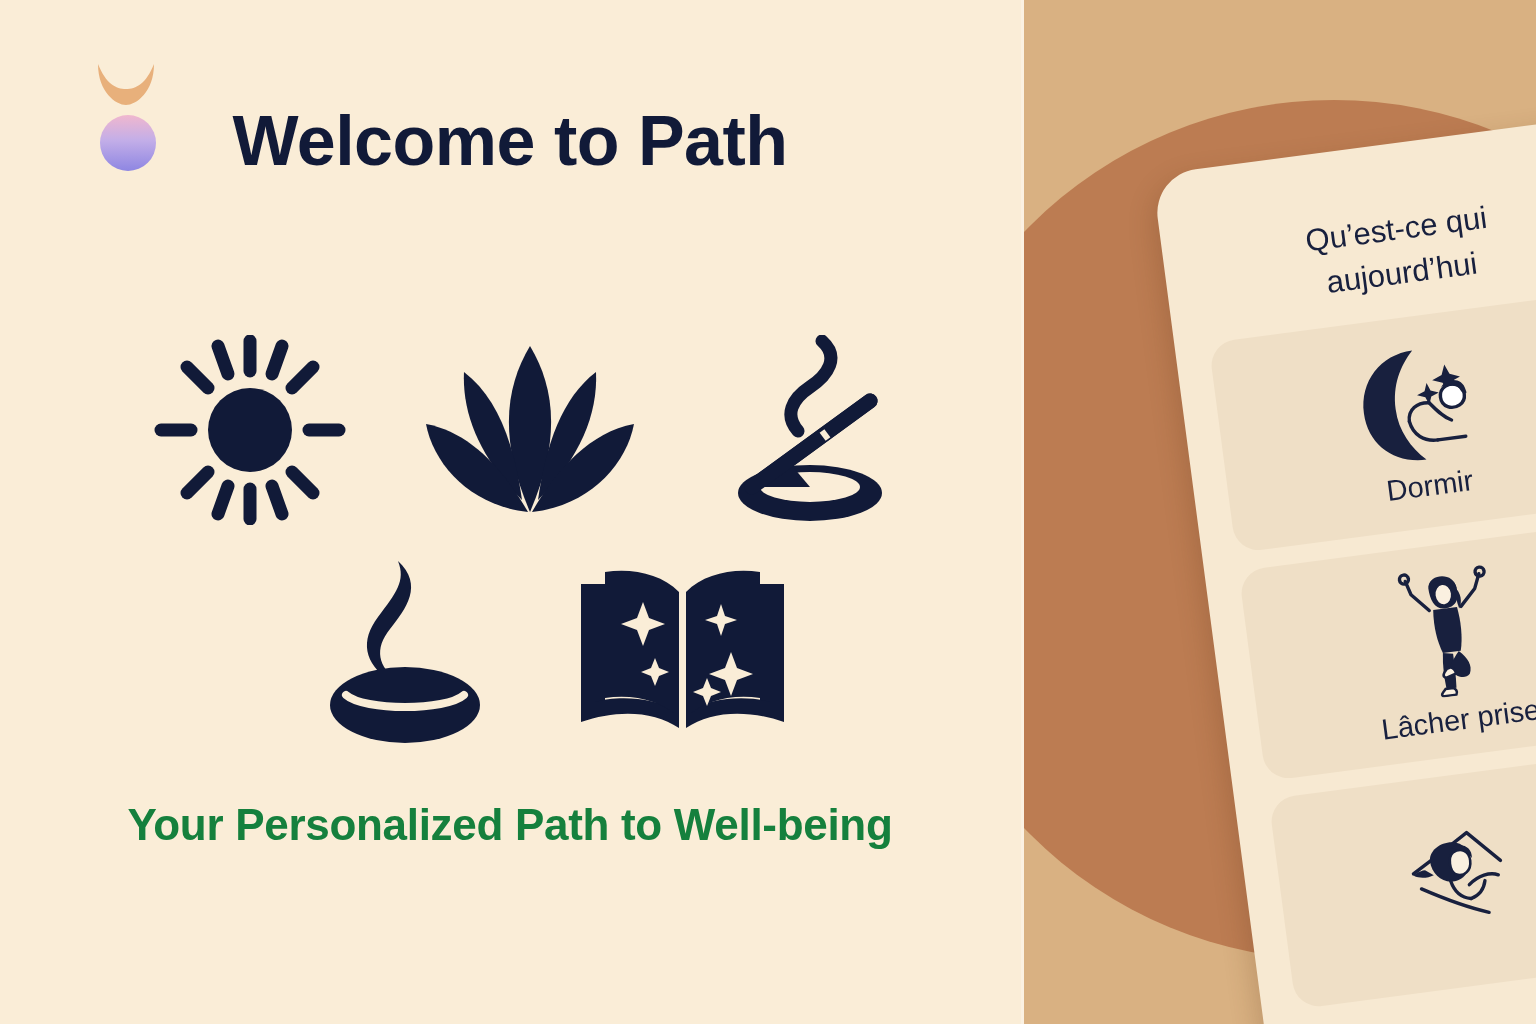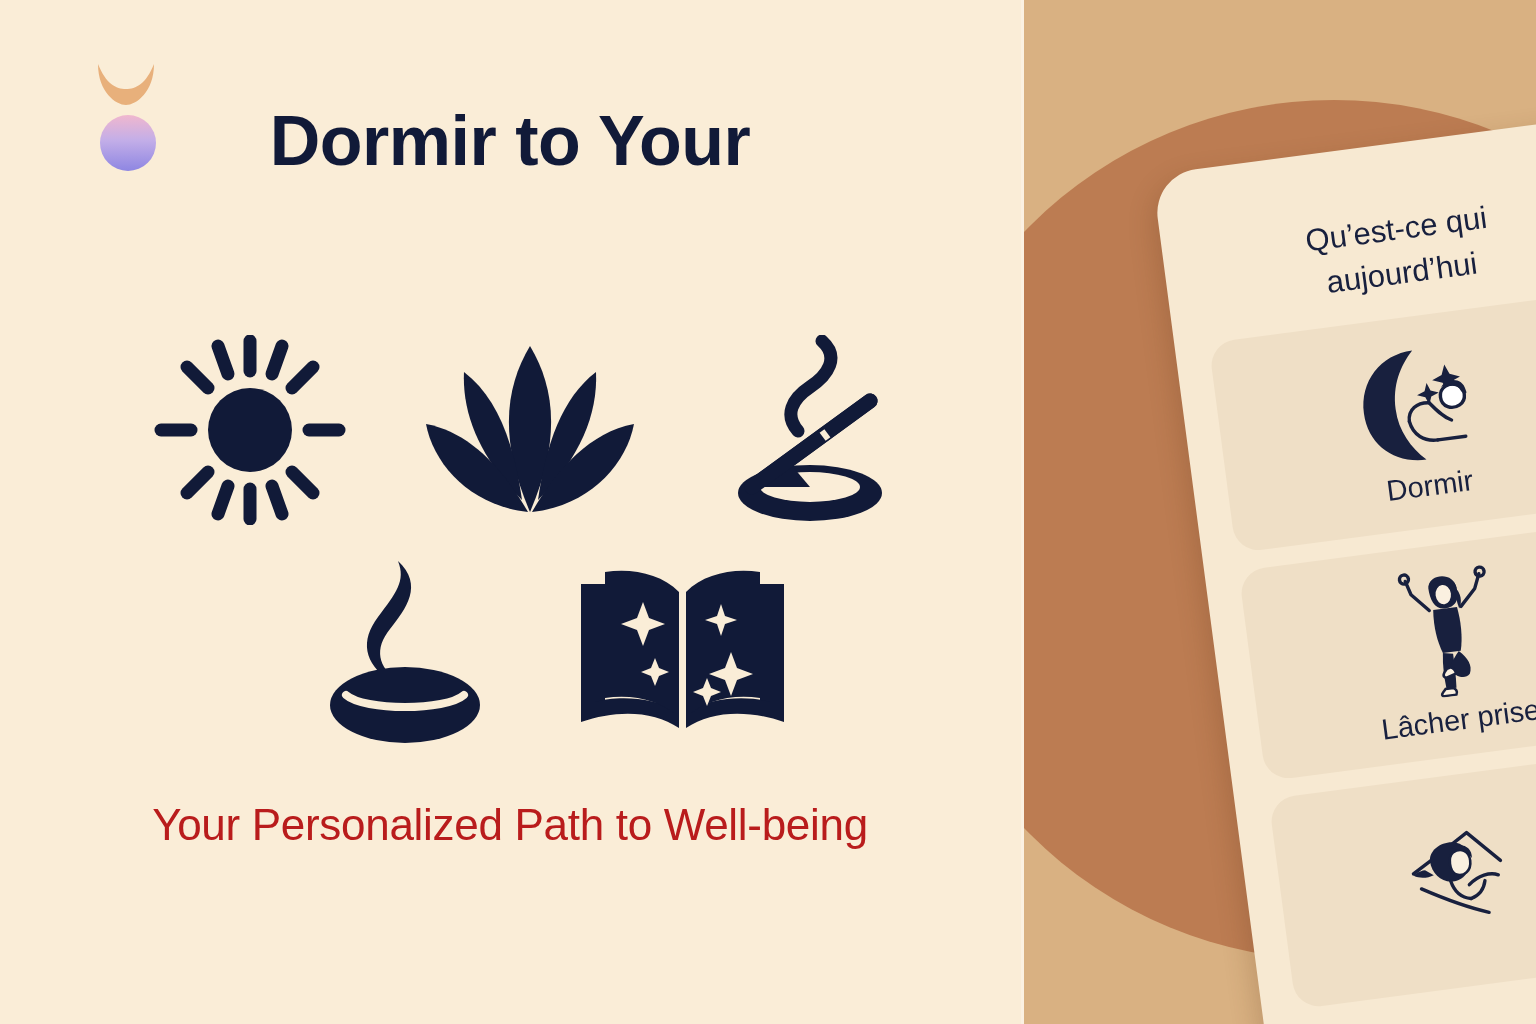--- a/index.html
+++ b/index.html
@@ -56,22 +56,22 @@
     color:#111A38;
     letter-spacing:-0.5px;
   }
   .headline .ln { display:block; }
 
   #subtitle {
     position:absolute; left:60px; top:800px;
     width:900px;
     text-align:center;
     font-size:44px;
-    font-weight:normal;
-    color:#b91c1c;
+    font-weight:bold;
+    color:#15803d;
     letter-spacing:-0.3px;
   }
 
   
   #icon-grid-row1 {
     position:absolute; left:150px; top:330px;
     width:760px; height:200px;
     display:flex; align-items:center; justify-content:space-between;
   }
   #icon-grid-row2 {
@@ -146,21 +146,21 @@
 
     <div id="brand-logo">
       <svg class="logo-crescent" viewBox="0 0 60 44">
         <path d="M2 2 C2 30, 20 43, 30 43 C40 43, 58 30, 58 2 C50 22, 40 27, 30 27 C20 27, 10 22, 2 2 Z" fill="#E8B07B"></path>
       </svg>
       <div class="logo-orb"></div>
     </div>
 
     <div id="title-block">
       <div class="headline">
-        <span class="ln">Dormir to Your</span>
+        <span class="ln">Welcome to Path</span>
       </div>
     </div>
 
     <div id="icon-grid-row1">
 
       <svg class="ritual-icon" width="200" height="190" viewBox="0 0 200 190">
         <g fill="#111A38">
           <circle cx="100" cy="95" r="42"></circle>
           <g stroke="#111A38" stroke-width="13" stroke-linecap="round">
             <line x1="100" y1="6" x2="100" y2="36"></line>

